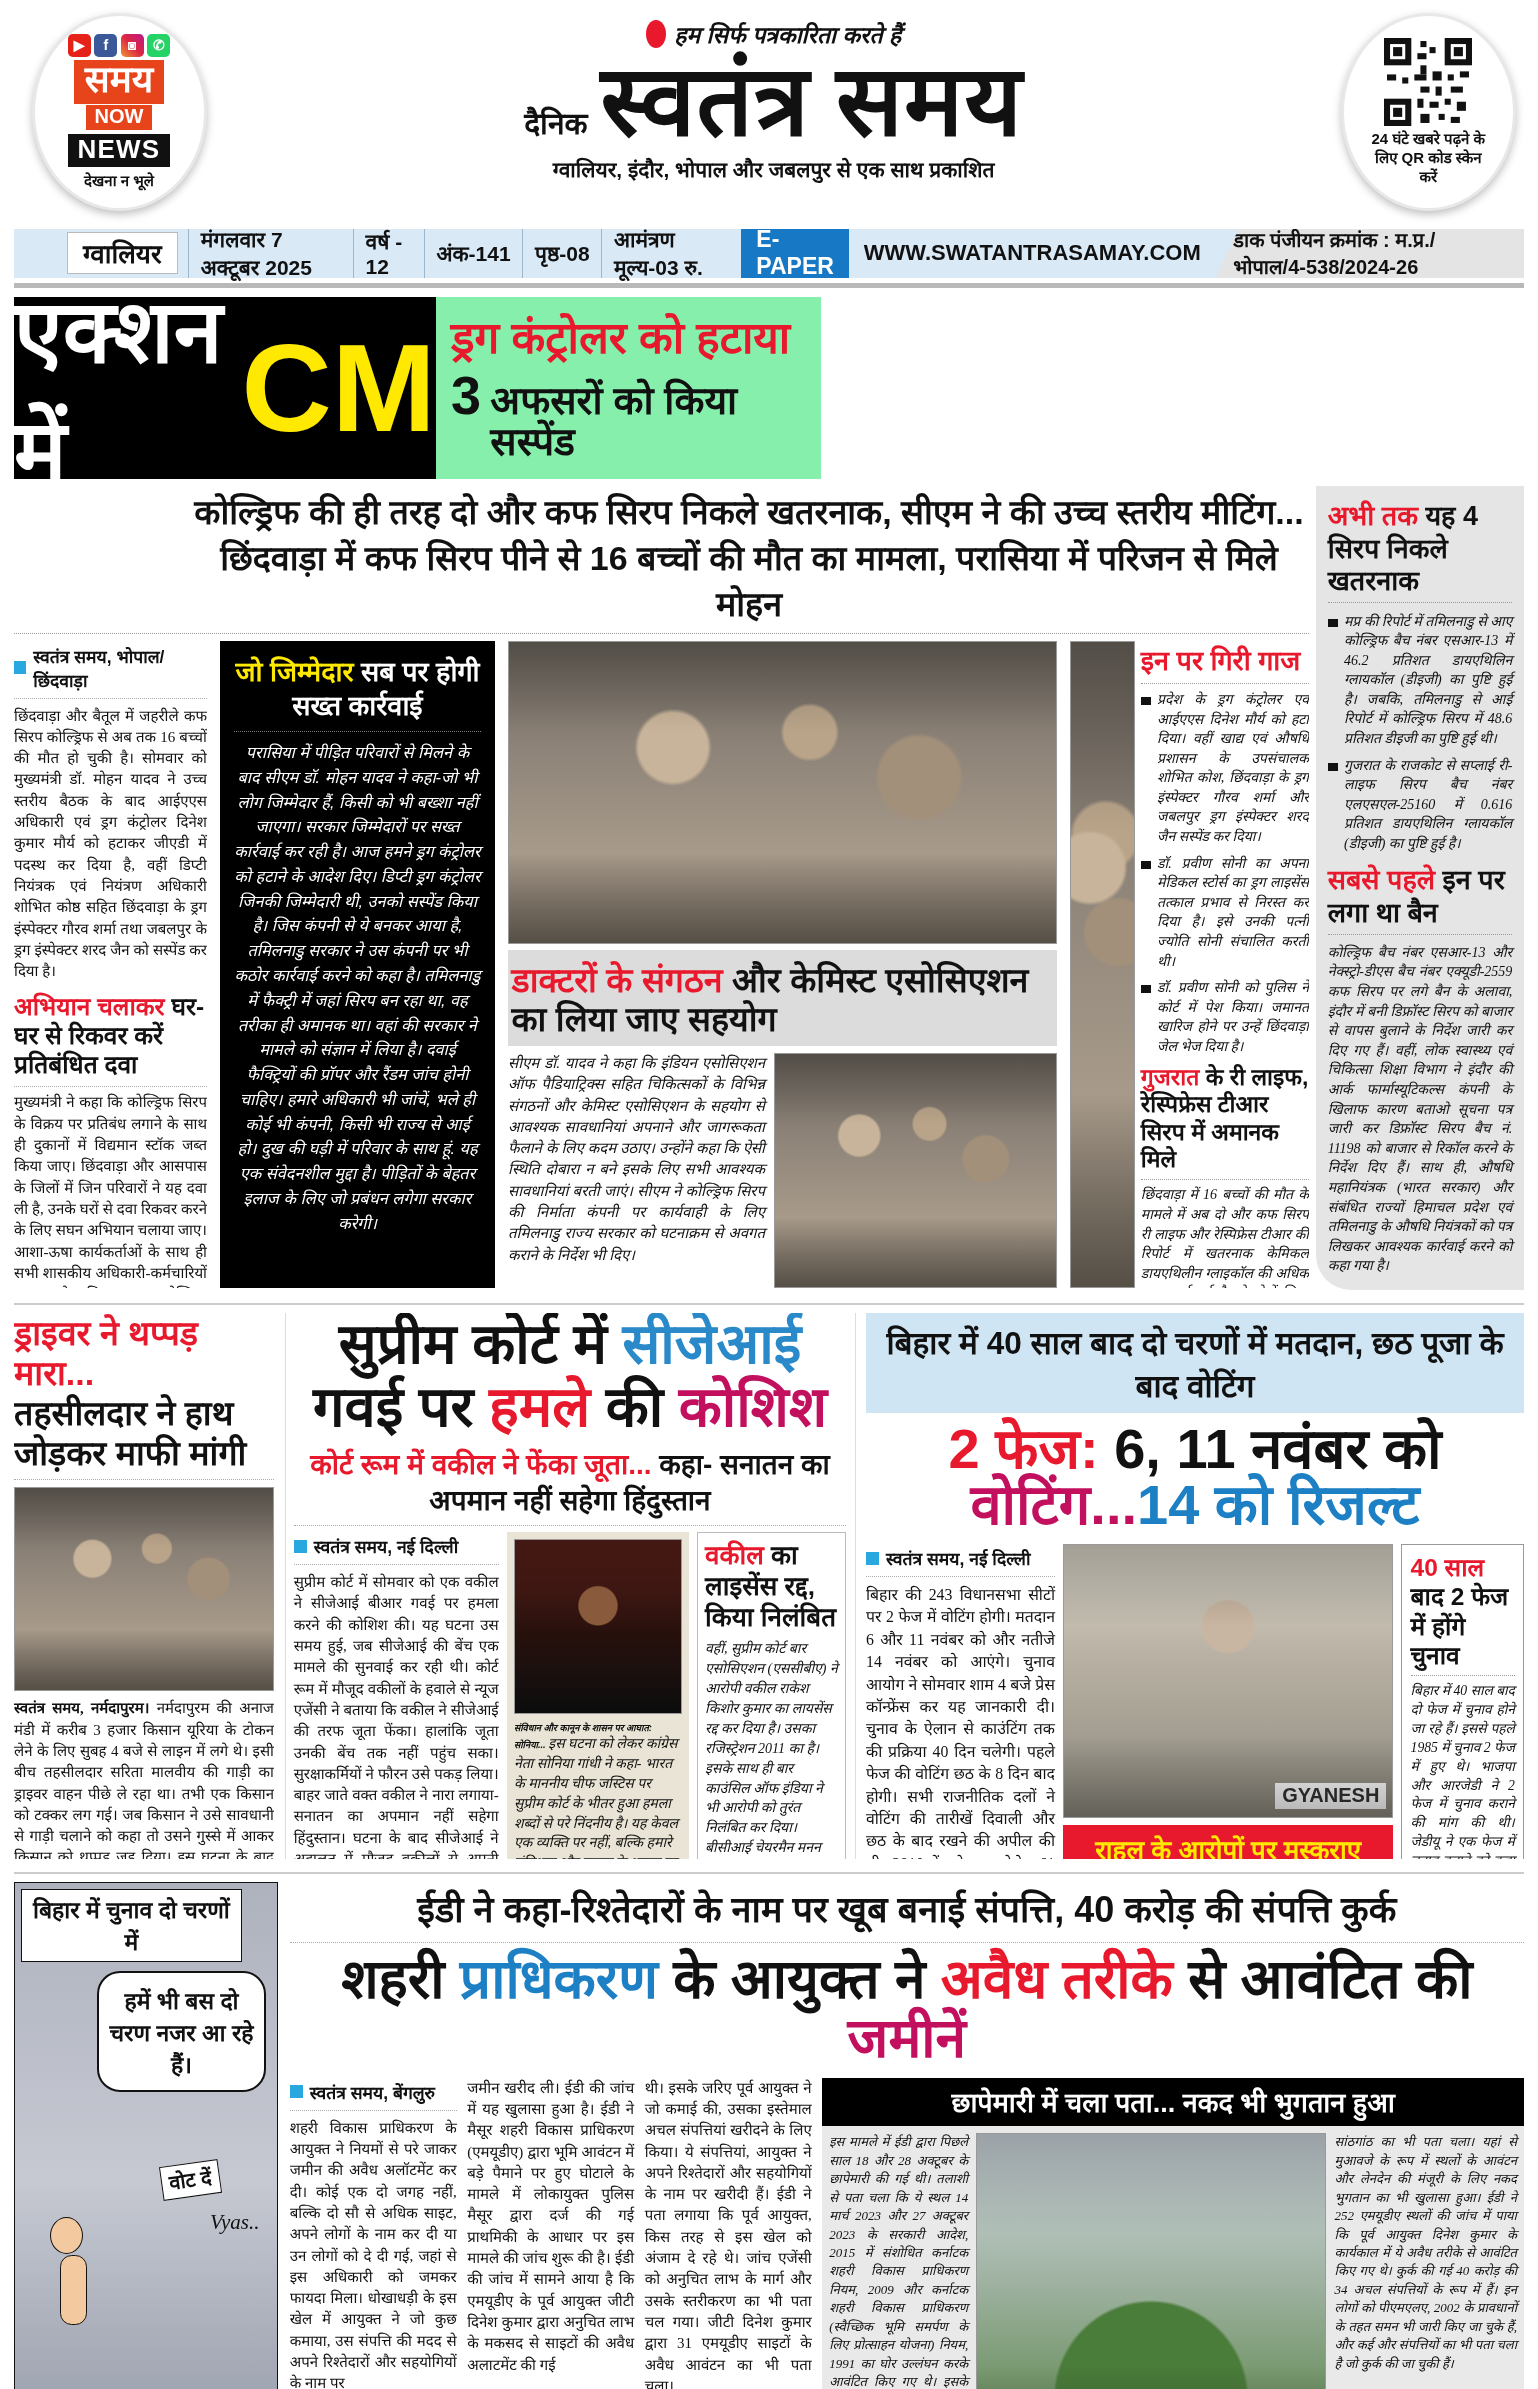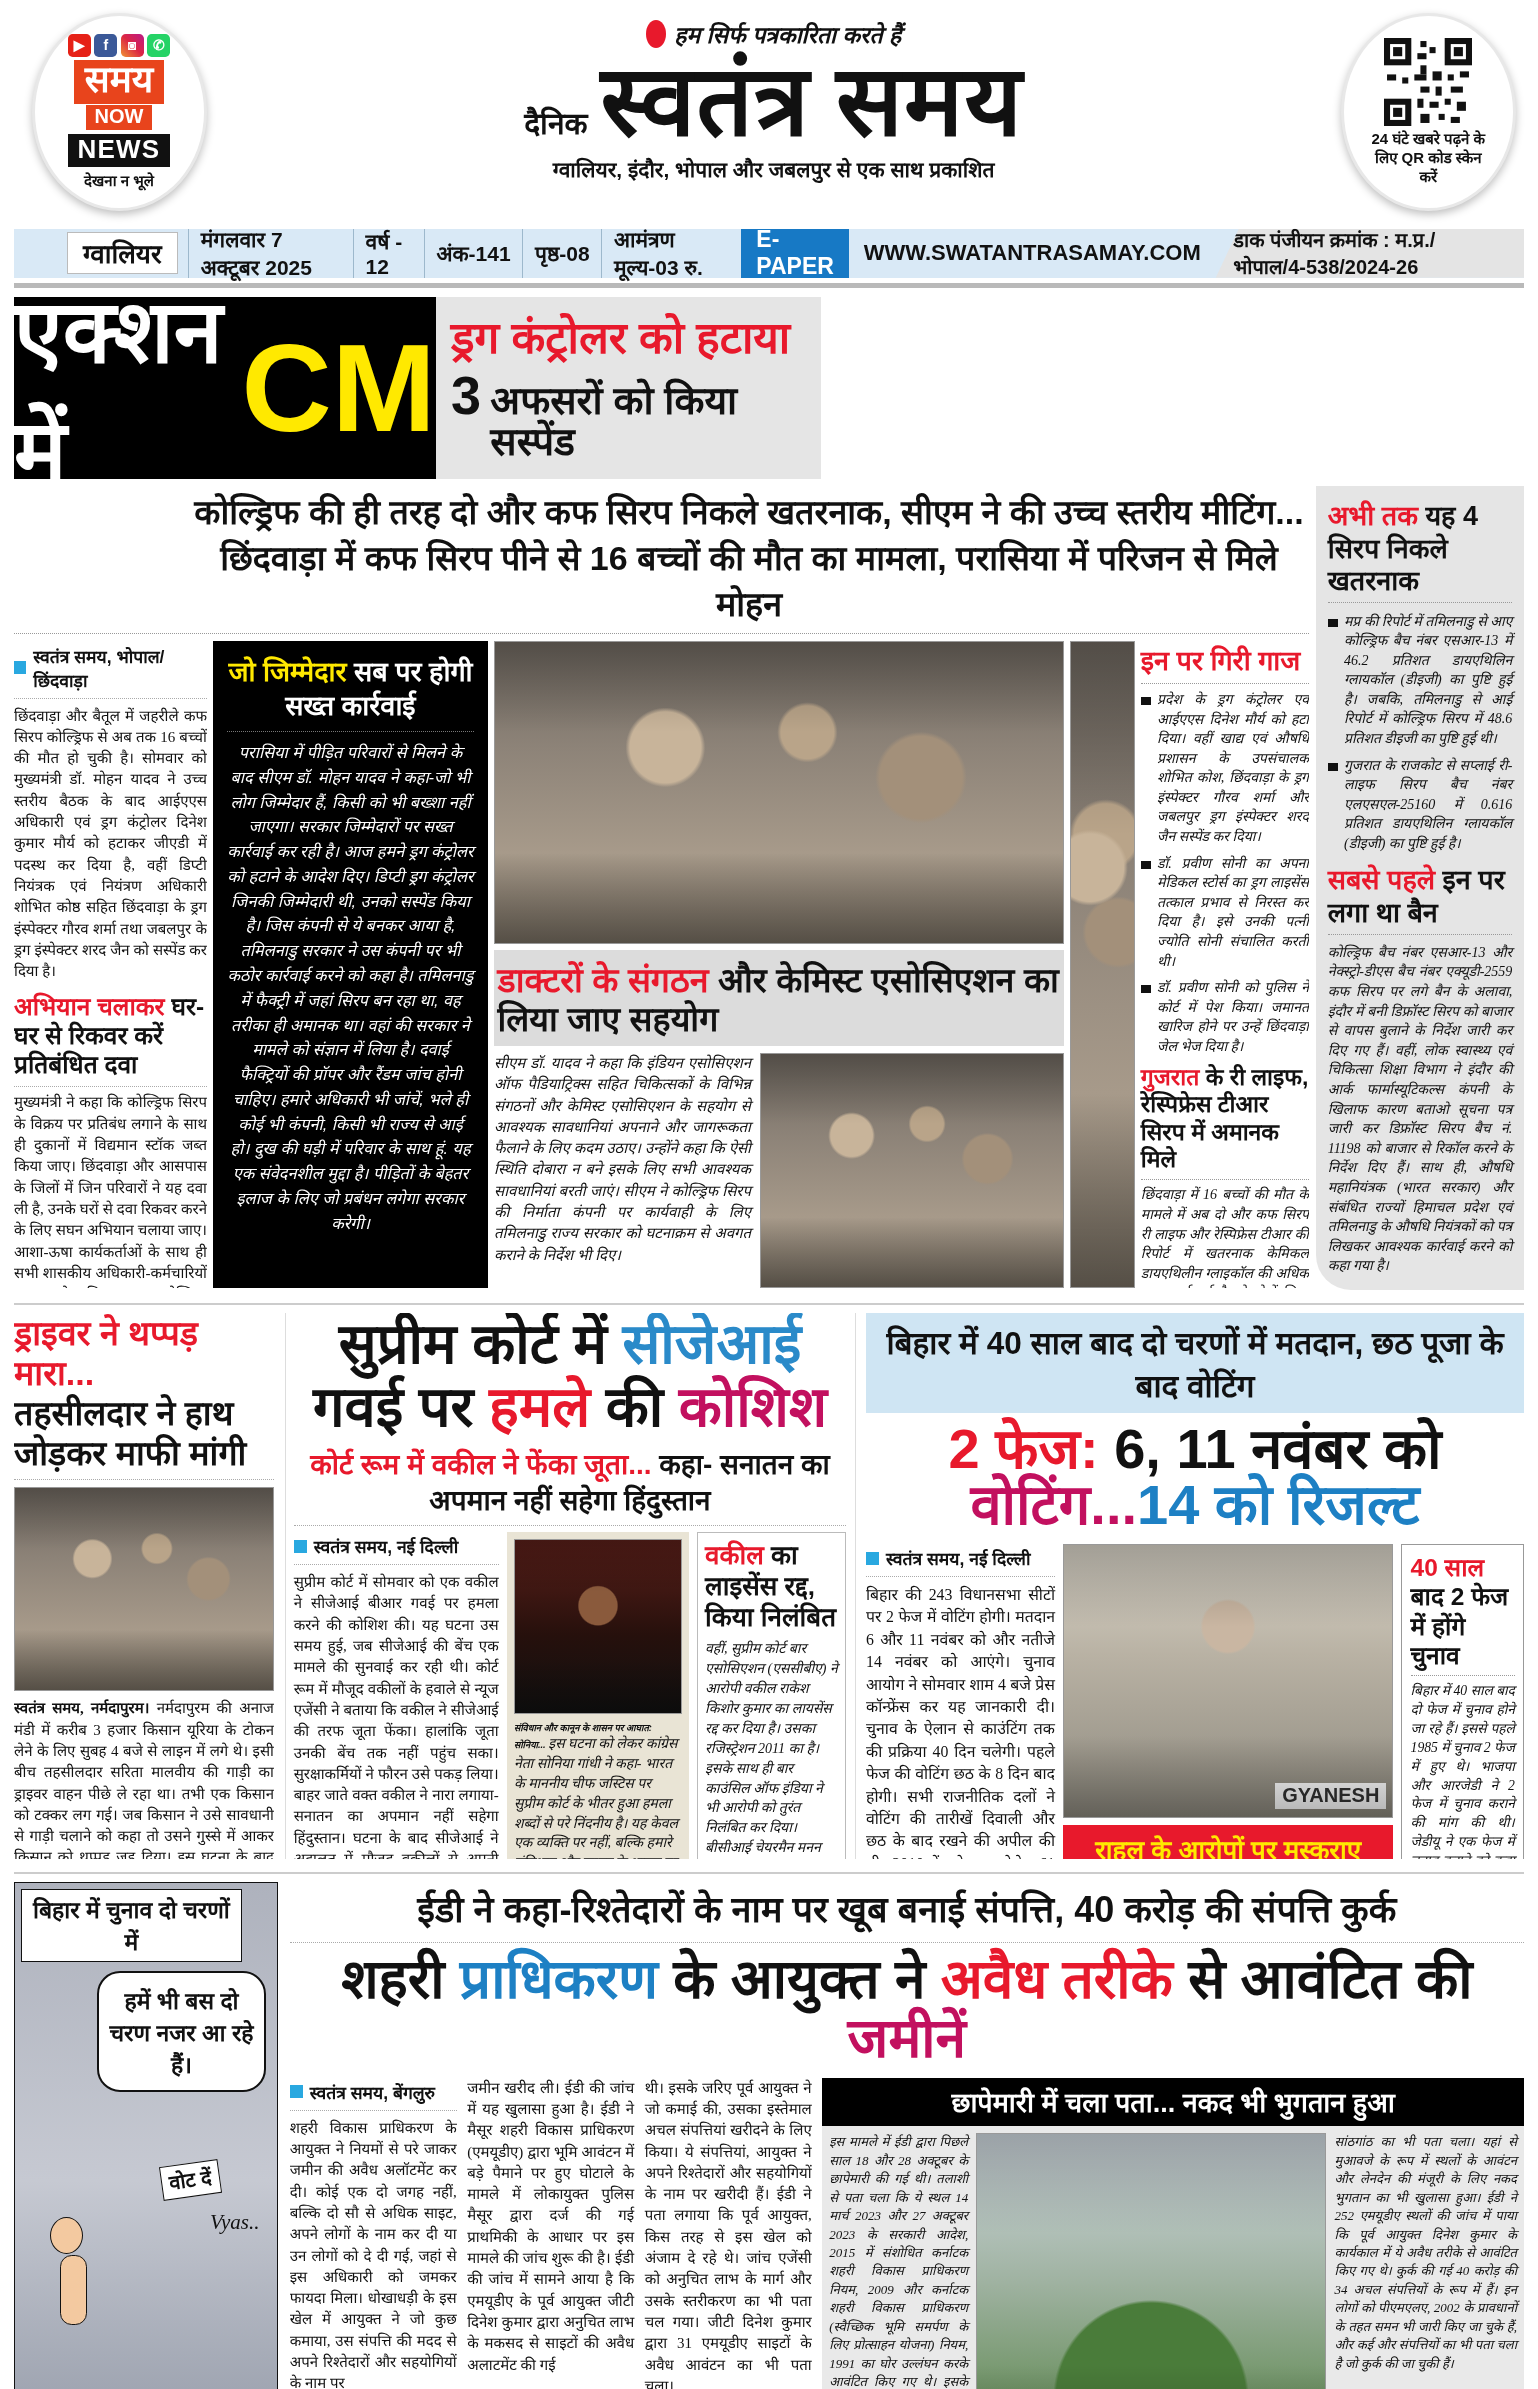--- a/index.html
+++ b/index.html
@@ -47,30 +47,30 @@
   .epaper { background:#1779c5; color:#fff; display:flex; align-items:center; padding:0 15px; font-size:23px; font-weight:bold; margin-left:5.8px; }
   .website { display:flex; align-items:center; padding:0 15px; font-size:22px; }
   .postal { background:#e4e4e4; display:flex; align-items:center; margin-left:auto; padding:0 17.5px; font-size:20px;
     clip-path:polygon(23px 0,100% 0,100% 100%,0 100%); }
   .rule { height:4.7px; background:#b9b9b9; margin-top:5.8px; }
   
   .banner { display:flex; margin-top:9.3px; height:182px; }
   .banner-black { background:#000; width:422px; display:flex; align-items:center; justify-content:center; gap:16.3px; }
   .banner-black .w { color:#fff; font-weight:bold; font-size:88px; }
   .banner-black .y { color:#ffe900; font-weight:bold; font-size:125px; line-height:.9; }
-  .banner-gray { background:#e5e5e5; width:385px; padding:17.5px 15px; display:flex; flex-direction:column; justify-content:flex-start; gap:5.8px; }
+  .banner-gray { background:#86efac; width:385px; padding:17.5px 15px; display:flex; flex-direction:column; justify-content:flex-start; gap:5.8px; }
   .banner-gray .r { color:#e8192c; font-weight:bold; font-size:44px; line-height:1.05; }
   .banner-gray .b { color:#111; font-weight:bold; font-size:39px; line-height:1.05; display:flex; gap:9.3px; align-items:baseline;}
   .banner-gray .num { font-size:54px; }
   
   .main-row { display:flex; margin-top:7px; }
   .main-left { width:1295px; }
   .straps { text-align:center; padding:3.5px 0 5.8px 175px; border-bottom:1.2px dotted #999; }
   .strap { font-weight:bold; font-size:34px; line-height:1.35; }
-  .row2 { display:flex; gap:6px; margin-top:7px; height:647px; }
+  .row2 { display:flex; gap:13px; margin-top:7px; height:647px; }
   .byline { display:flex; align-items:center; gap:7px; font-weight:bold; font-size:17.5px; padding:2.3px 0 5.8px; border-bottom:1.2px dotted #aaa; margin-bottom:7px; }
   .bsq { width:13px; height:13px; background:#29a8e0; }
   .news-text { font-size:15px; line-height:1.42; text-align:justify; font-family:"Liberation Serif", serif; }
   .col-article { width:193px; overflow:hidden; }
   .subhead2 { font-weight:bold; font-size:24.5px; line-height:1.2; margin:9.3px 0 5.8px; border-bottom:1.2px dotted #aaa; padding-bottom:5.8px;}
   .red { color:#e8192c; }
   .quote-box { width:275px; background:#000; color:#fff; padding:15px 14px; overflow:hidden; }
   .quote-head { text-align:center; font-weight:bold; font-size:27px; line-height:1.25; border-bottom:1.2px dotted #777; padding-bottom:7px; margin-bottom:8.2px;}
   .quote-head .yl { color:#ffe900; }
   .quote-text { font-style:italic; font-size:16.3px; line-height:1.52; text-align:center; }

